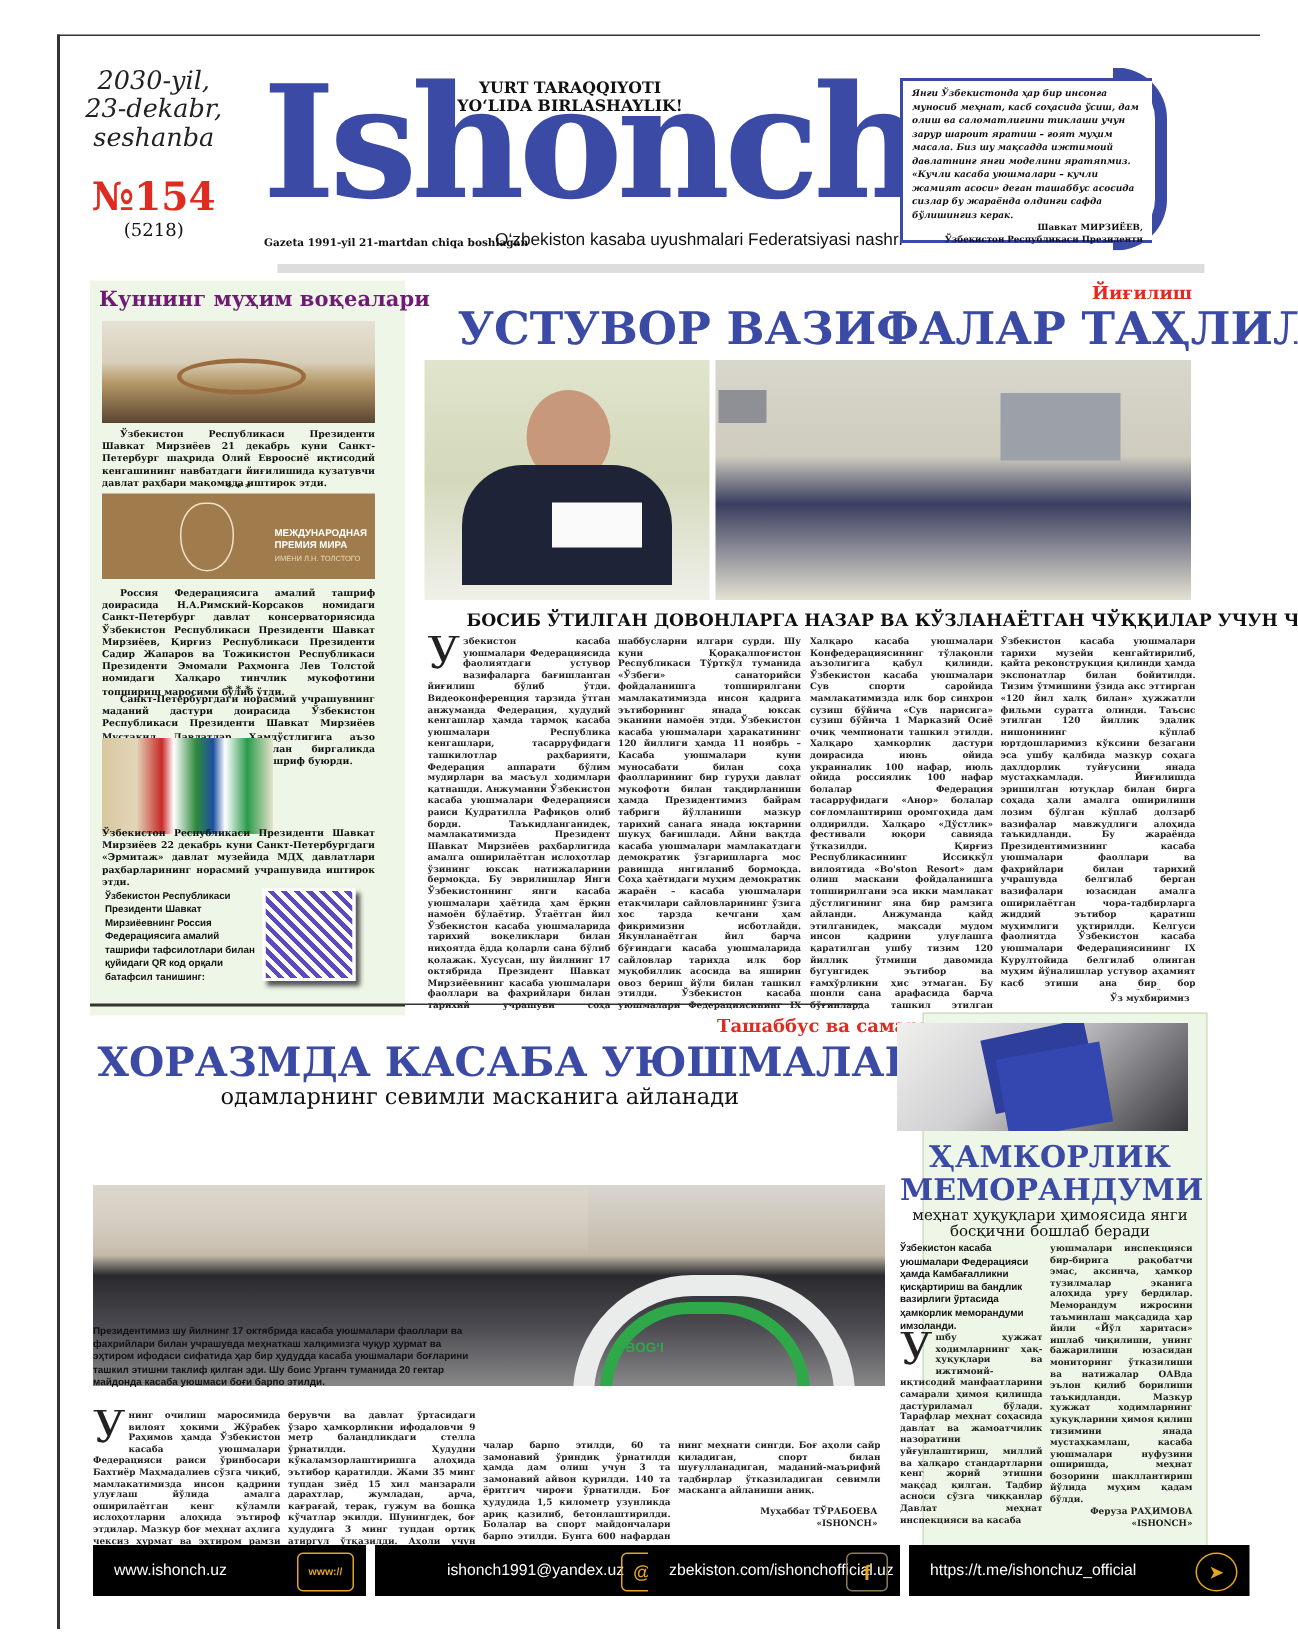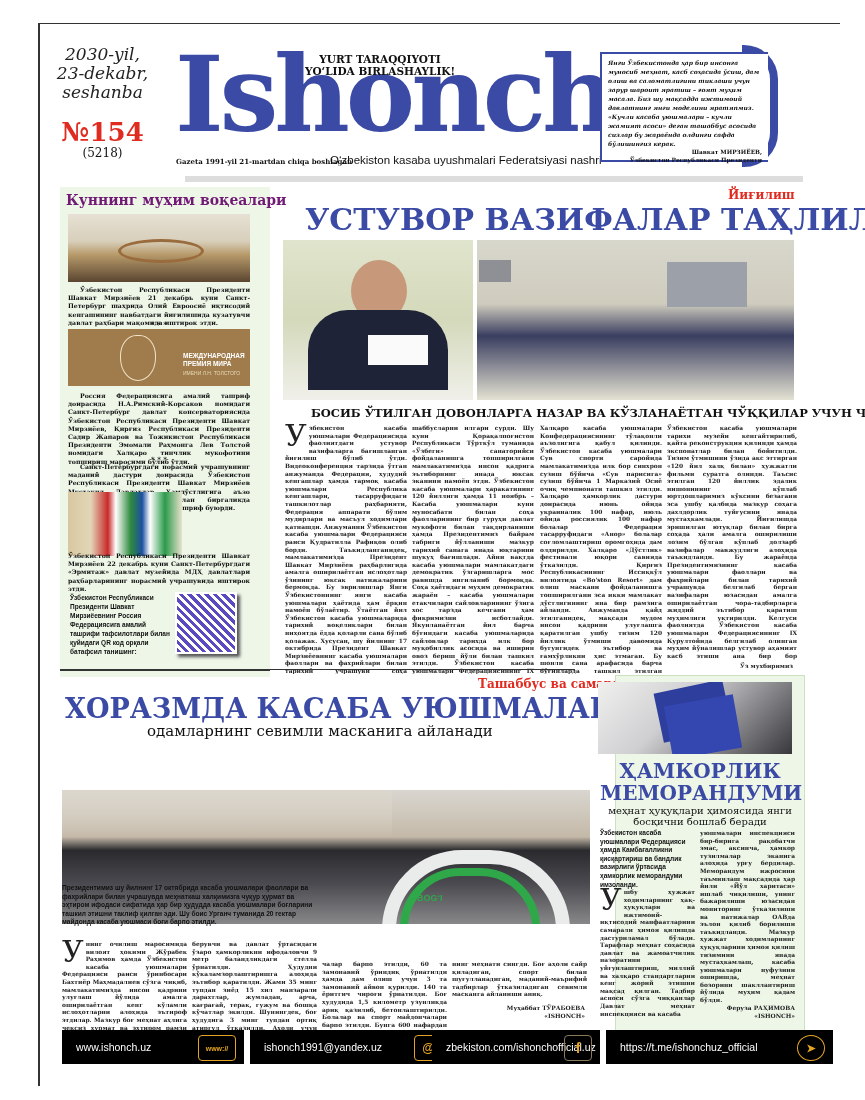--- a/index.html
+++ b/index.html
@@ -147,21 +147,21 @@
   <span class="dropcap">У</span><span>шбу ҳужжат ходимларнинг ҳақ-ҳуқуқлари ва ижтимоий-иқтисодий манфаатларини самарали ҳимоя қилишда дастуриламал бўлади. Тарафлар меҳнат соҳасида давлат ва жамоатчилик назоратини уйғунлаштириш, миллий ва халқаро стандартларни кенг жорий этишни мақсад қилган. Тадбир асноси сўзга чиққанлар Давлат меҳнат инспекцияси ва касаба</span>
 </div>
 <div class="abs col" style="left:700px;top:829px;width:95px;height:175px;overflow:hidden;">уюшмалари инспекцияси бир-бирига рақобатчи эмас, аксинча, ҳамкор тузилмалар эканига алоҳида урғу бердилар. Меморандум ижросини таъминлаш мақсадида ҳар йили «Йўл харитаси» ишлаб чиқилиши, унинг бажарилиши юзасидан мониторинг ўтказилиши ва натижалар ОАВда эълон қилиб борилиши таъкидланди. Мазкур ҳужжат ходимларнинг ҳуқуқларини ҳимоя қилиш тизимини янада мустаҳкамлаш, касаба уюшмалари нуфузини оширишда, меҳнат бозорини шакллантириш йўлида муҳим қадам бўлди.</div>
 <div class="abs col" style="left:700px;top:1004px;width:95px;text-align:right;">Феруза РАҲИМОВА</div>
 <div class="abs col" style="left:700px;top:1012px;width:95px;text-align:right;">«ISHONCH»</div>
 
 <div class="abs footer-item" style="left:62px;width:182px;">
   <span>www.ishonch.uz</span>
   <span class="footer-icon" style="width:36px;font-size:7px;">www://</span>
 </div>
-<div class="abs footer-item" style="left:250px;width:200px;">
+<div class="abs footer-item" style="left:250px;width:200px;justify-content:center;">
   <span>ishonch1991@yandex.uz</span>
   <span class="footer-icon" style="font-size:12px;">@</span>
 </div>
 <div class="abs footer-item" style="left:432px;width:168px;">
   <span>zbekiston.com/ishonchofficial.uz</span>
   <span class="footer-icon" style="font-size:14px;border-color:#8a7a5a;">f</span>
 </div>
 <div class="abs footer-item" style="left:606px;width:227px;">
   <span>https://t.me/ishonchuz_official</span>
   <span class="footer-icon" style="border-radius:50%;font-size:11px;">➤</span>

